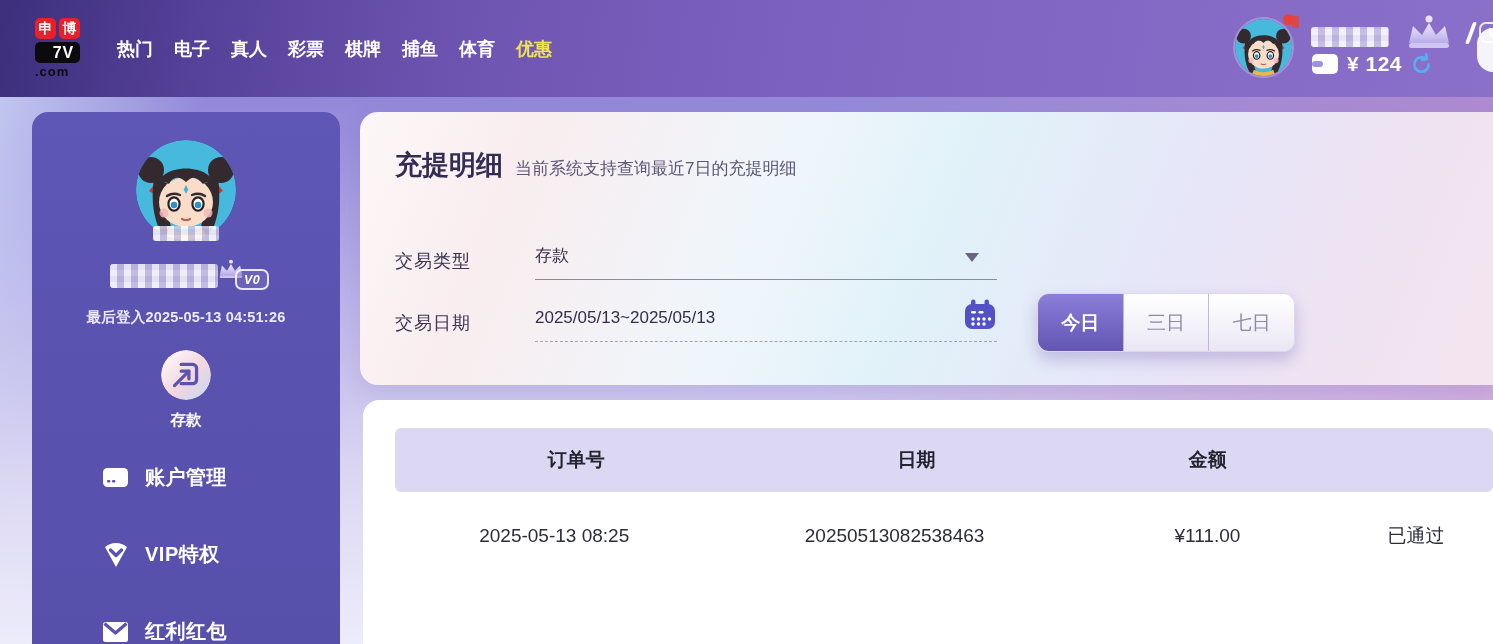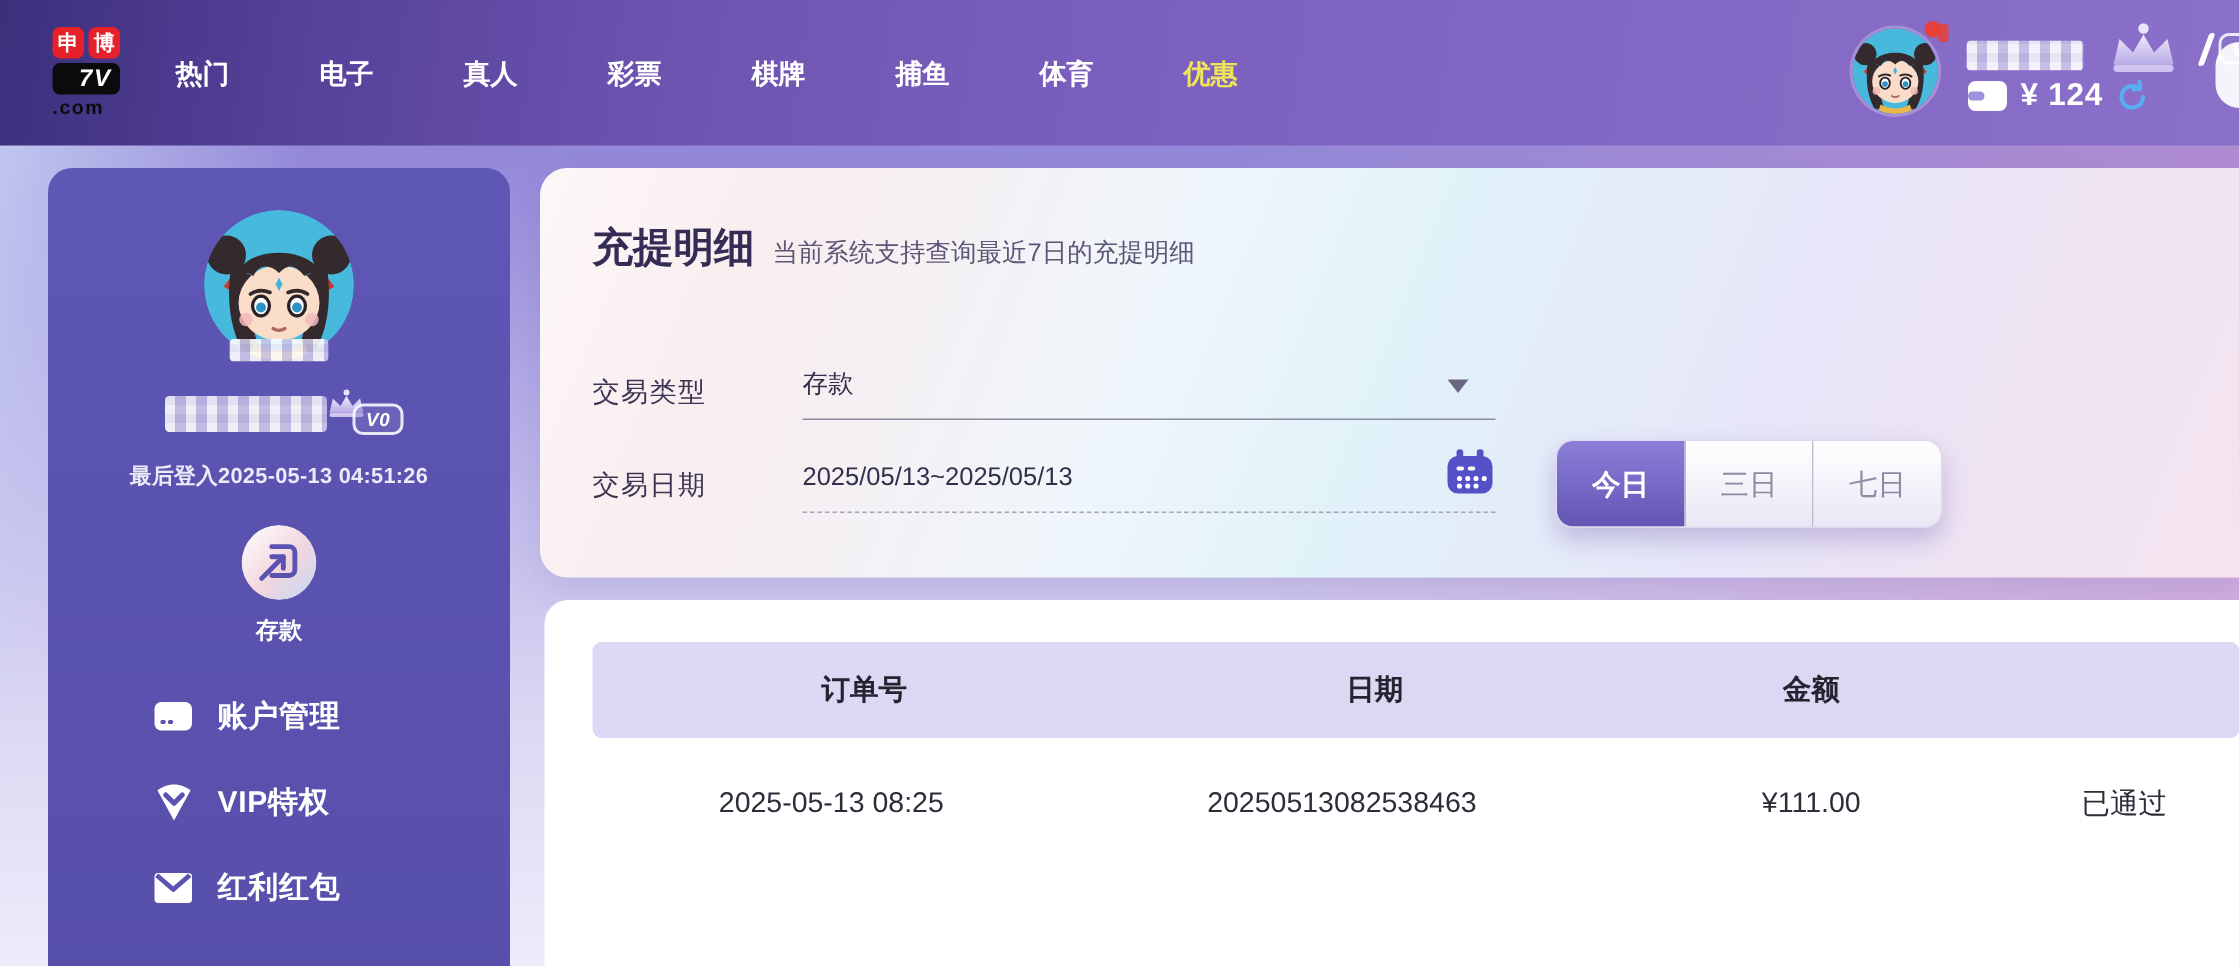--- a/index.html
+++ b/index.html
@@ -20,26 +20,26 @@
     background:linear-gradient(98deg,#3d2f7c 0%,#56429a 14%,#6f55b2 32%,#7c60bf 52%,#8268c4 72%,#8b70ca 100%);
   }
   .logo{ position:absolute; left:35px; top:18px; width:78px; cursor:pointer; }
   .logo-badges{ display:flex; gap:3px; }
   .logo-badge{
     width:21px; height:21px; background:#e6212a; border-radius:5px;
     color:#fff; font-weight:bold; font-size:14px; display:flex; align-items:center; justify-content:center;
   }
   .logo-name{
     margin-top:3px; width:45px; height:21px; background:#0b0b0e; border-radius:5px;
-    color:#fff; font-weight:bold; font-style:italic; font-size:16px;
+    color:#fff; font-weight:bold; font-size:16px;
     display:flex; align-items:center; justify-content:center; letter-spacing:1px;padding-left:12px;
   }
   .logo-tld{ margin-top:1px; color:#0b0b0e; font-weight:bold; font-size:13px; letter-spacing:1px; }
 
-  .nav-items{ position:absolute; left:117px; top:0; height:97px; display:flex; align-items:center; gap:60px; }
+  .nav-items{ position:absolute; left:117px; top:0; height:97px; display:flex; align-items:center; gap:21px; }
   .nav-item{ color:#fff; font-size:18px; font-weight:bold; cursor:pointer; white-space:nowrap; }
   .nav-item.active{ color:#efe457; }
 
   .user-cluster{ position:absolute; right:0; top:0; height:97px; width:300px; }
   .hd-avatar{ position:absolute; left:42px; top:19px; width:57px; height:57px; border-radius:50%; overflow:hidden; cursor:pointer; box-shadow:0 0 0 2px rgba(255,255,255,.25); }
   .hd-avatar svg{ width:100%; height:100%; display:block; }
   .notif-dot{ position:absolute; left:90px; top:14px; width:11px; height:11px; border-radius:50%; background:#e8413a; }
   .notif-bar{ position:absolute; left:99px; top:16px; width:7px; height:12px; background:#e8413a; opacity:.85; border-radius:2px; }
 
   .pixblur{
@@ -84,21 +84,21 @@
   .sb-v0{ position:absolute; left:203px; top:157px; }
   .sb-lastlogin{
     position:absolute; left:0; top:196px; width:100%; text-align:center;
     color:#eceaf8; font-size:14.5px; font-weight:bold; letter-spacing:.2px;
   }
   .sb-actions{ position:absolute; left:0; top:238px; width:100%; display:flex; justify-content:center; gap:32px; }
   .sb-action{ display:flex; flex-direction:column; align-items:center; gap:10px; cursor:pointer; }
   .sb-action-circle{ width:50px; height:50px; border-radius:50%; }
   .sb-action-label{ color:#fff; font-size:15.5px; font-weight:bold; }
 
-  .sb-menu{ position:absolute; left:70px; top:352px; display:flex; flex-direction:column; gap:30px;text-align:right; }
+  .sb-menu{ position:absolute; left:70px; top:352px; display:flex; flex-direction:column; gap:50px;text-align:right; }
   .sb-menu-item{ display:flex; align-items:center; gap:16px; cursor:pointer; }
   .sb-menu-icon{ width:27px; display:flex; justify-content:center; }
   .sb-menu-label{ color:#fff; font-size:20px; font-weight:bold; letter-spacing:.5px; }
 
   
   .filter-card{
     position:absolute; left:360px; top:112px; right:0; height:273px;
     border-radius:18px 0 0 18px;
     background:linear-gradient(112deg,#fdf7f7 0%,#f9edef 14%,#eff6fb 36%,#e1f2f9 50%,#e7e5f8 72%,#f0e3f1 88%,#f4e4ef 100%);
     box-shadow:0 8px 22px rgba(80,60,150,.12);

